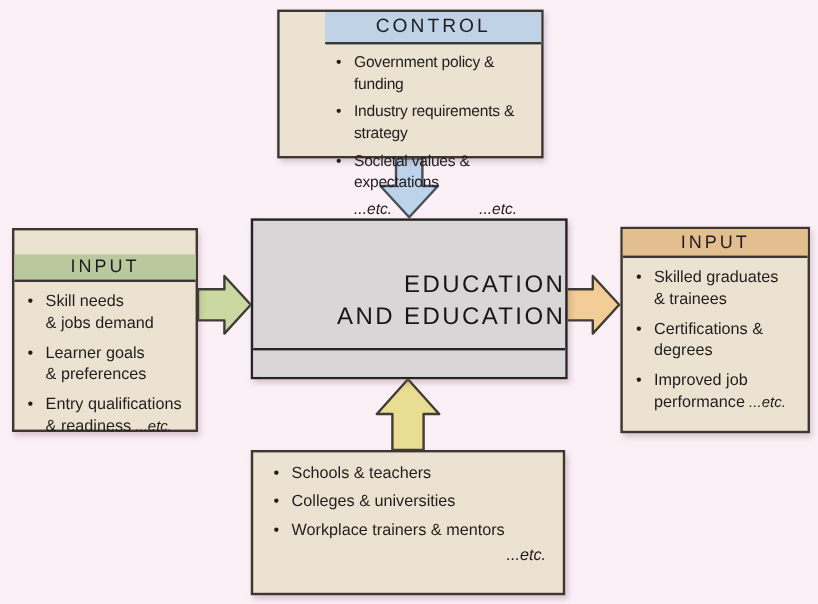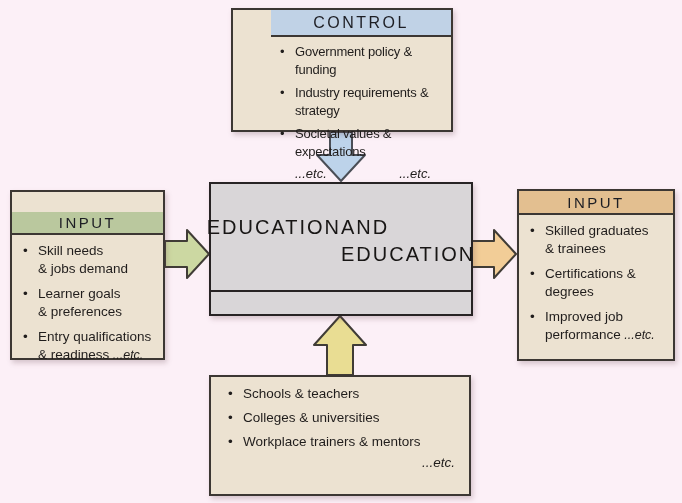--- a/index.html
+++ b/index.html
@@ -108,22 +108,22 @@
     display: flex;
     align-items: center;
     justify-content: center;
     font-size: 19px;
     color: #161413;
   }
   .center-title {
     position: absolute;
     left: 0; right: 0; top: 30px; bottom: 26px;
     display: flex;
-    flex-direction: row;
-    align-items: flex-start;
+    flex-direction: column;
+    align-items: flex-end;
     justify-content: center;
     font-size: 20px;
     letter-spacing: 2px;
     line-height: 27px;
     color: #181615;
   }
   .bottom-strip {
     position: absolute;
     left: 0; right: 0; bottom: 0;
     height: 22px;

